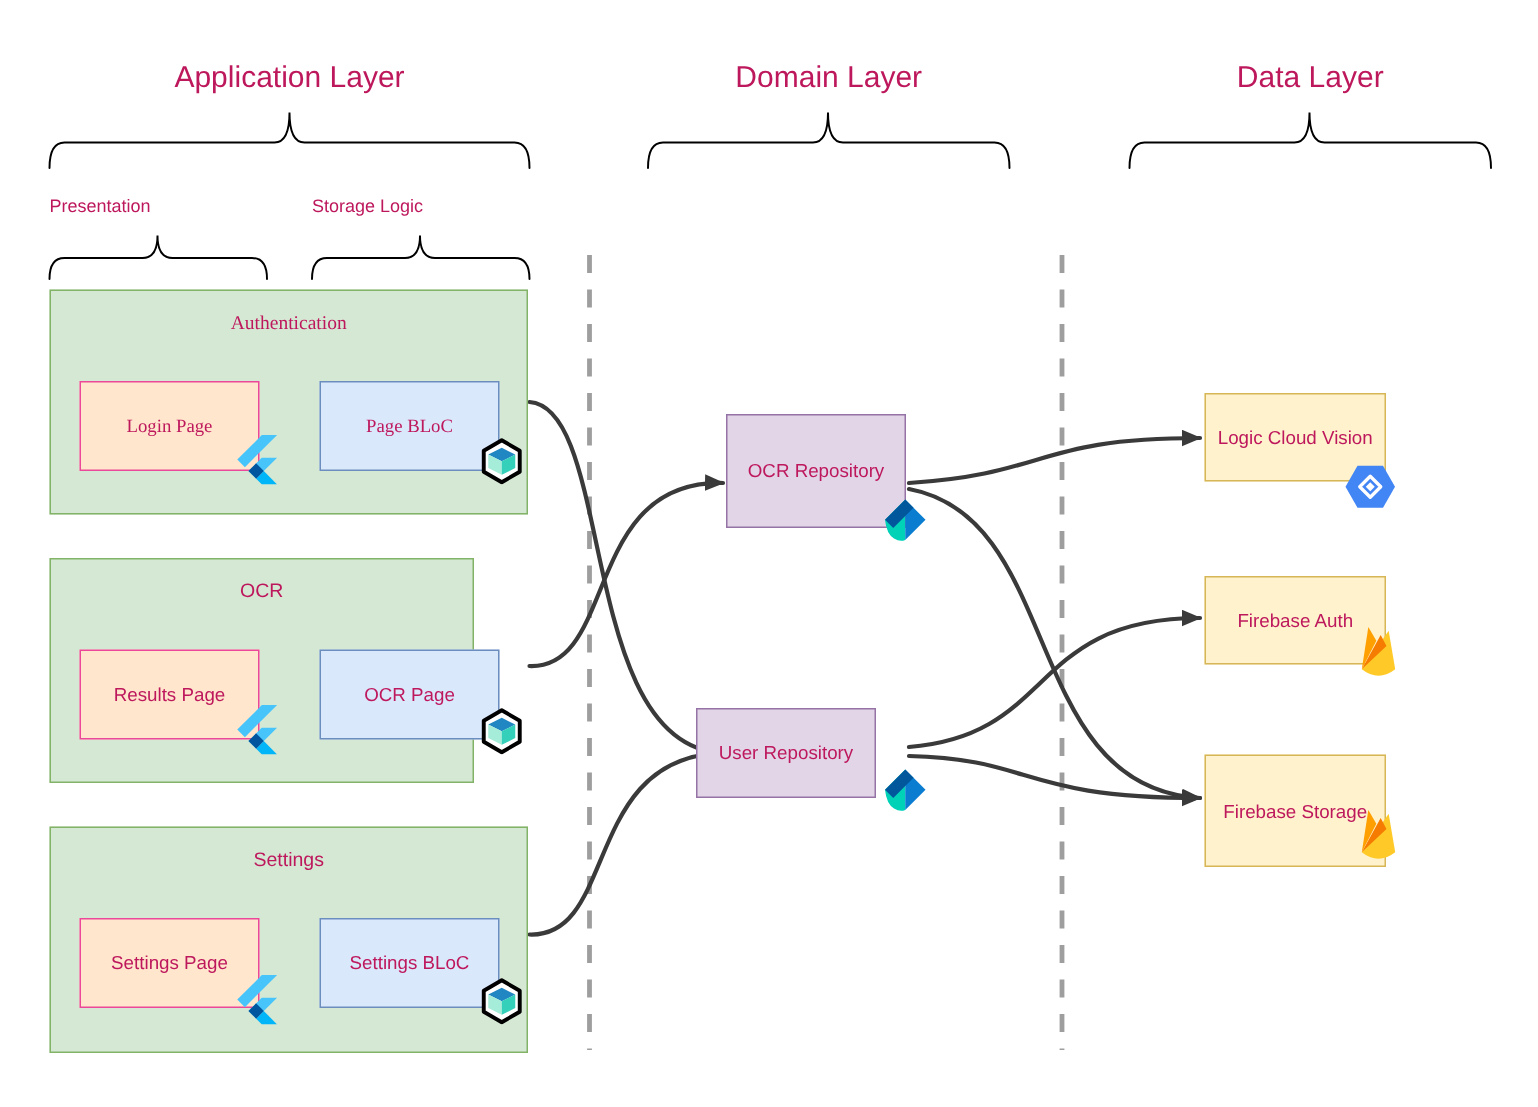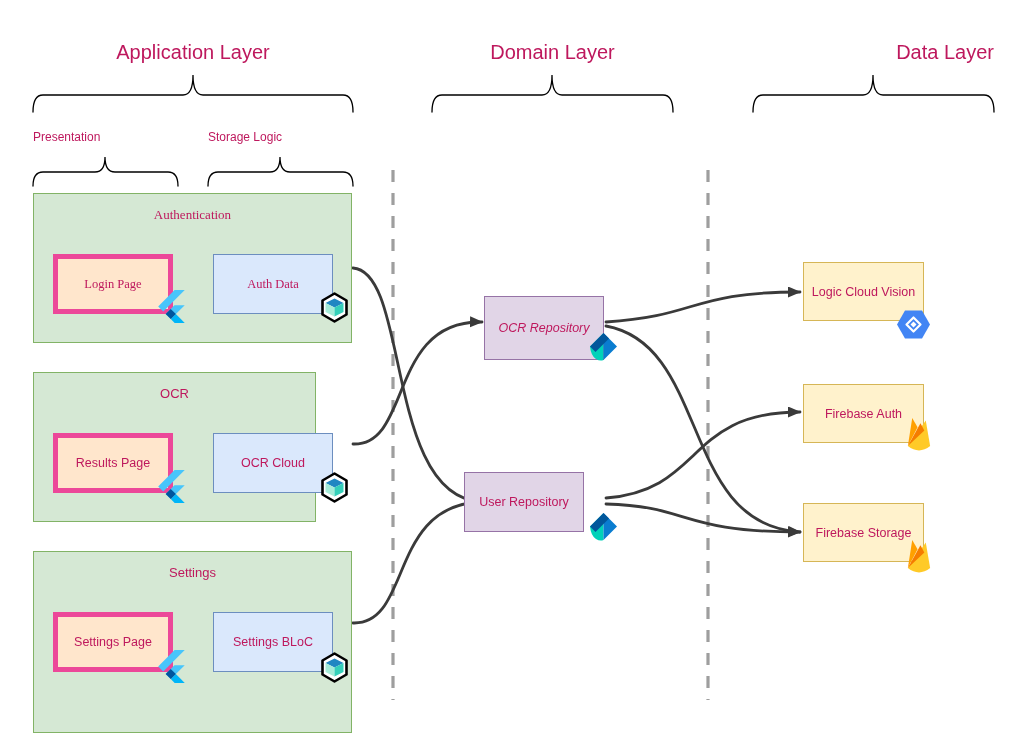--- a/index.html
+++ b/index.html
@@ -7,21 +7,21 @@
     position:relative;width:1025px;height:738px;background:#ffffff;overflow:hidden;
     font-family:"Liberation Sans","DejaVu Sans",sans-serif;color:#be185d;
   }
   .abs{position:absolute;}
   .layer-title{font-size:20px;text-align:center;line-height:24px;}
   .sub-label{font-size:12px;text-align:left;line-height:15px;}
   .node{position:absolute;box-sizing:border-box;display:flex;align-items:center;justify-content:center;
         font-size:12.5px;text-align:center;}
   .group{position:absolute;box-sizing:border-box;background:#d5e8d4;border:1px solid #82b366;}
   .group-title{font-size:13px;text-align:center;margin-top:13px;}
-  .page-node{background:#ffe6cc;border:5px solid #ec4899;}
+  .page-node{background:#ffe6cc;border:1px solid #ec4899;}
   .bloc-node{background:#dae8fc;border:1px solid #6c8ebf;}
   .repo-node{background:#e1d5e7;border:1px solid #9673a6;}
   .service-node{background:#fff2cc;border:1px solid #d6b656;}
   .inner{left:19px;width:120px;height:60px;top:60px;}
   .inner.right{left:179px;}
   svg{display:block;}
   #overlay{position:absolute;left:0;top:0;}
 </style>
 </head>
 <body>
@@ -52,69 +52,69 @@
       <path d="M353,623 C412,625 388,504 482,502" marker-end="url(#arrow)"></path>
       <path d="M606,322 C700,316 690,292 800,292" marker-end="url(#arrow)"></path>
       <path d="M606,326 C710,345 680,525 800,532" marker-end="url(#arrow)"></path>
       <path d="M606,498 C705,490 685,412 800,412" marker-end="url(#arrow)"></path>
       <path d="M606,504 C690,506 680,532 800,532" marker-end="url(#arrow)"></path>
     </g>
   </svg>
 
   <div class="abs layer-title" style="left:33px;top:40px;width:320px;">Application Layer</div>
   <div class="abs layer-title" style="left:432px;top:40px;width:241px;text-align:center;">Domain Layer</div>
-  <div class="abs layer-title" style="left:753px;top:40px;width:241px;text-align:right;">Data Layer</div>
+  <div class="abs layer-title" style="left:753px;top:40px;width:241px;">Data Layer</div>
 
   <div class="abs sub-label" style="left:33px;top:130px;width:145px;">Presentation</div>
   <div class="abs sub-label" style="left:208px;top:130px;width:145px;">Storage Logic</div>
 
   <div class="group" style="left:33px;top:193px;width:319px;height:150px;font-family:Liberation Serif, serif;">
     <div class="group-title">Authentication</div>
     <div class="node page-node inner">
       <span>Login Page</span>
     </div>
     <div class="node bloc-node inner right">
-      <span>Auth Data</span>
+      <span>Page BLoC</span>
     </div>
   </div>
 
   <div class="group" style="left:33px;top:372px;width:283px;height:150px;">
     <div class="group-title">OCR</div>
     <div class="node page-node inner">
       <span>Results Page</span>
     </div>
     <div class="node bloc-node inner right">
-      <span>OCR Cloud</span>
+      <span>OCR Page</span>
     </div>
   </div>
 
-  <div class="group" style="left:33px;top:551px;width:319px;height:182px;">
+  <div class="group" style="left:33px;top:551px;width:319px;height:151px;">
     <div class="group-title">Settings</div>
     <div class="node bloc-node inner right">
       <span>Settings BLoC</span>
     </div>
     <div class="node page-node inner">
       <span>Settings Page</span>
     </div>
   </div>
 
-  <div class="node repo-node" style="left:484px;top:296px;width:120px;height:64px;font-style:italic;">
+  <div class="node repo-node" style="left:484px;top:276px;width:120px;height:76px;">
     <span>OCR Repository</span>
   </div>
   <div class="node repo-node" style="left:464px;top:472px;width:120px;height:60px;">
     <span>User Repository</span>
   </div>
 
   <div class="node service-node" style="left:803px;top:262px;width:121px;height:59px;">
     <span>Logic Cloud Vision</span>
   </div>
   <div class="node service-node" style="left:803px;top:384px;width:121px;height:59px;">
     <span>Firebase Auth</span>
   </div>
-  <div class="node service-node" style="left:803px;top:503px;width:121px;height:59px;">
+  <div class="node service-node" style="left:803px;top:503px;width:121px;height:75px;">
     <span>Firebase Storage</span>
   </div>
 
   <svg class="abs" style="left:158px;top:290px;" width="27" height="33" viewBox="0 0 256 317">
     <path fill="#47C5FB" d="M157.67 0 0 157.67l48.8 48.8L255.27 0z"></path>
     <path fill="#47C5FB" d="M156.57 145.4 72.15 229.82l48.98 49.71 48.71-48.71 85.43-85.42z"></path>
     <path fill="#00B5F8" d="m121.13 279.53 37.08 37.08h97.05l-85.42-85.79z"></path>
     <path fill="#00569E" d="m71.6 230.36 48.8-48.8 49.44 49.44-48.71 48.71z"></path>
   </svg>
   <svg class="abs" style="left:158px;top:470px;" width="27" height="33" viewBox="0 0 256 317">

